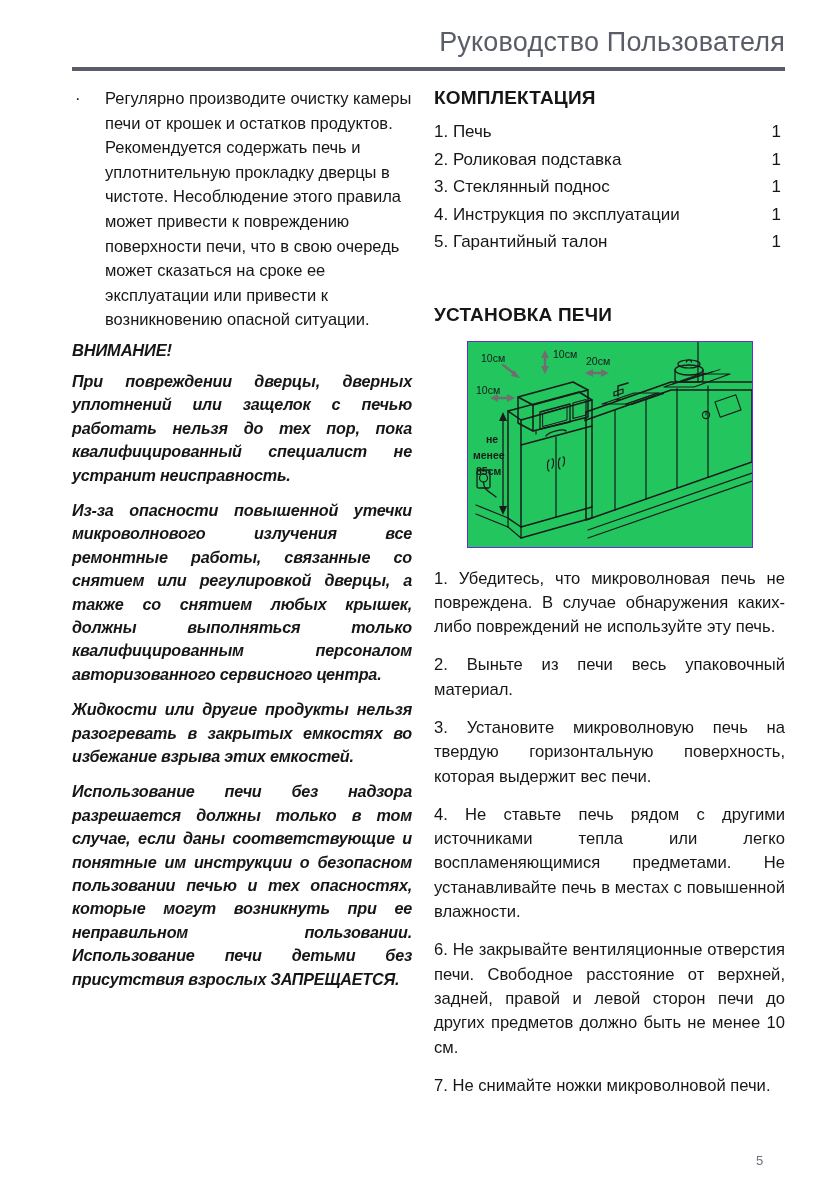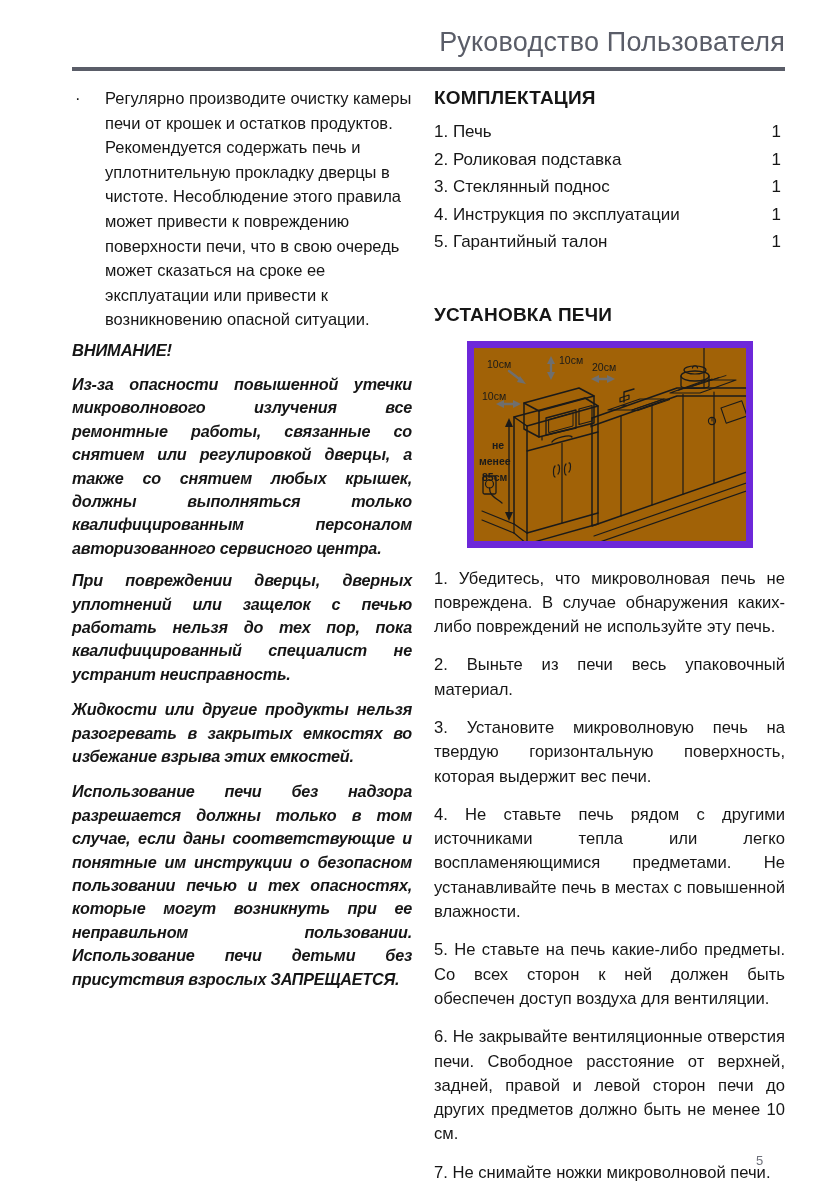--- a/index.html
+++ b/index.html
@@ -123,22 +123,22 @@
   }
   .kit-label { white-space: nowrap; }
   .kit-qty { padding-right: 4px; }
 
   
   .illus-wrap {
     margin-top: 14px;
     margin-left: 33px;
     width: 286px;
     height: 207px;
-    border: 7px solid #6d28d9;
-    background: #a16207;
+    border: 1px solid #6d28d9;
+    background: #22c55e;
     box-sizing: border-box;
     position: relative;
     overflow: hidden;
   }
   .illus-wrap svg { display: block; }
 
   
   .num-para {
     margin-top: 14px;
     font-size: 16.6px;
@@ -195,22 +195,22 @@
 
   <div class="col-left">
 
     <div class="bullet-item">
       <span class="bullet-dot">·</span>
       <span>Регулярно производите очистку камеры печи от крошек и остатков продуктов. Рекомендуется содержать печь и уплотнительную прокладку дверцы в чистоте. Несоблюдение этого правила может привести к повреждению поверхности печи, что в свою очередь может сказаться на сроке ее эксплуатации или привести к возникновению опасной ситуации.</span>
     </div>
 
     <div class="warn-title">ВНИМАНИЕ!</div>
 
+    <div class="warn-para first">При повреждении дверцы, дверных уплотнений или защелок с печью работать нельзя до тех пор, пока квалифицированный специалист не устранит неисправность.</div>
     <div class="warn-para">Из-за опасности повышенной утечки микроволнового излучения все ремонтные работы, связанные со снятием или регулировкой дверцы, а также со снятием любых крышек, должны выполняться только квалифицированным персоналом авторизованного сервисного центра.</div>
-    <div class="warn-para first">При повреждении дверцы, дверных уплотнений или защелок с печью работать нельзя до тех пор, пока квалифицированный специалист не устранит неисправность.</div>
     <div class="warn-para">Жидкости или другие продукты нельзя разогревать в закрытых емкостях во избежание взрыва этих емкостей.</div>
     <div class="warn-para">Использование печи без надзора разрешается должны только в том случае, если даны соответствующие и понятные им инструкции о безопасном пользовании печью и тех опасностях, которые могут возникнуть при ее неправильном пользовании. Использование печи детьми без присутствия взрослых ЗАПРЕЩАЕТСЯ.</div>
 
   </div>
 
   <div class="col-right">
 
     <div class="section-head">КОМПЛЕКТАЦИЯ</div>
 
     <div class="kit-list">
@@ -350,21 +350,20 @@
         <text x="18" y="101" font-family="Liberation Sans, sans-serif" font-size="10.5" font-weight="bold" fill="#1a1a1a">не</text>
         <text x="5" y="117" font-family="Liberation Sans, sans-serif" font-size="10.5" font-weight="bold" fill="#1a1a1a">менее</text>
         <text x="8" y="133" font-family="Liberation Sans, sans-serif" font-size="10.5" font-weight="bold" fill="#1a1a1a">85см</text>
       </svg>
     </div>
 
     <div class="num-para first">1. Убедитесь, что микроволновая печь не повреждена. В случае обнаружения каких-либо повреждений не используйте эту печь.</div>
     <div class="num-para">2. Выньте из печи весь упаковочный материал.</div>
     <div class="num-para">3. Установите микроволновую печь на твердую горизонтальную поверхность, которая выдержит вес печи.</div>
     <div class="num-para">4. Не ставьте печь рядом с другими источниками тепла или легко воспламеняющимися предметами. Не устанавливайте печь в местах с повышенной влажности.</div>
-    <div class="num-para">5. Не ставьте на печь какие-либо предметы. Со всех сторон к ней должен быть обеспечен доступ воздуха для вентиляции.</div>
     <div class="num-para">6. Не закрывайте вентиляционные отверстия печи. Свободное расстояние от верхней, задней, правой и левой сторон печи до других предметов должно быть не менее 10 см.</div>
     <div class="num-para">7. Не снимайте ножки микроволновой печи.</div>
 
   </div>
 
   <div class="page-num">5</div>
 
 </div>
 
 </body></html>

